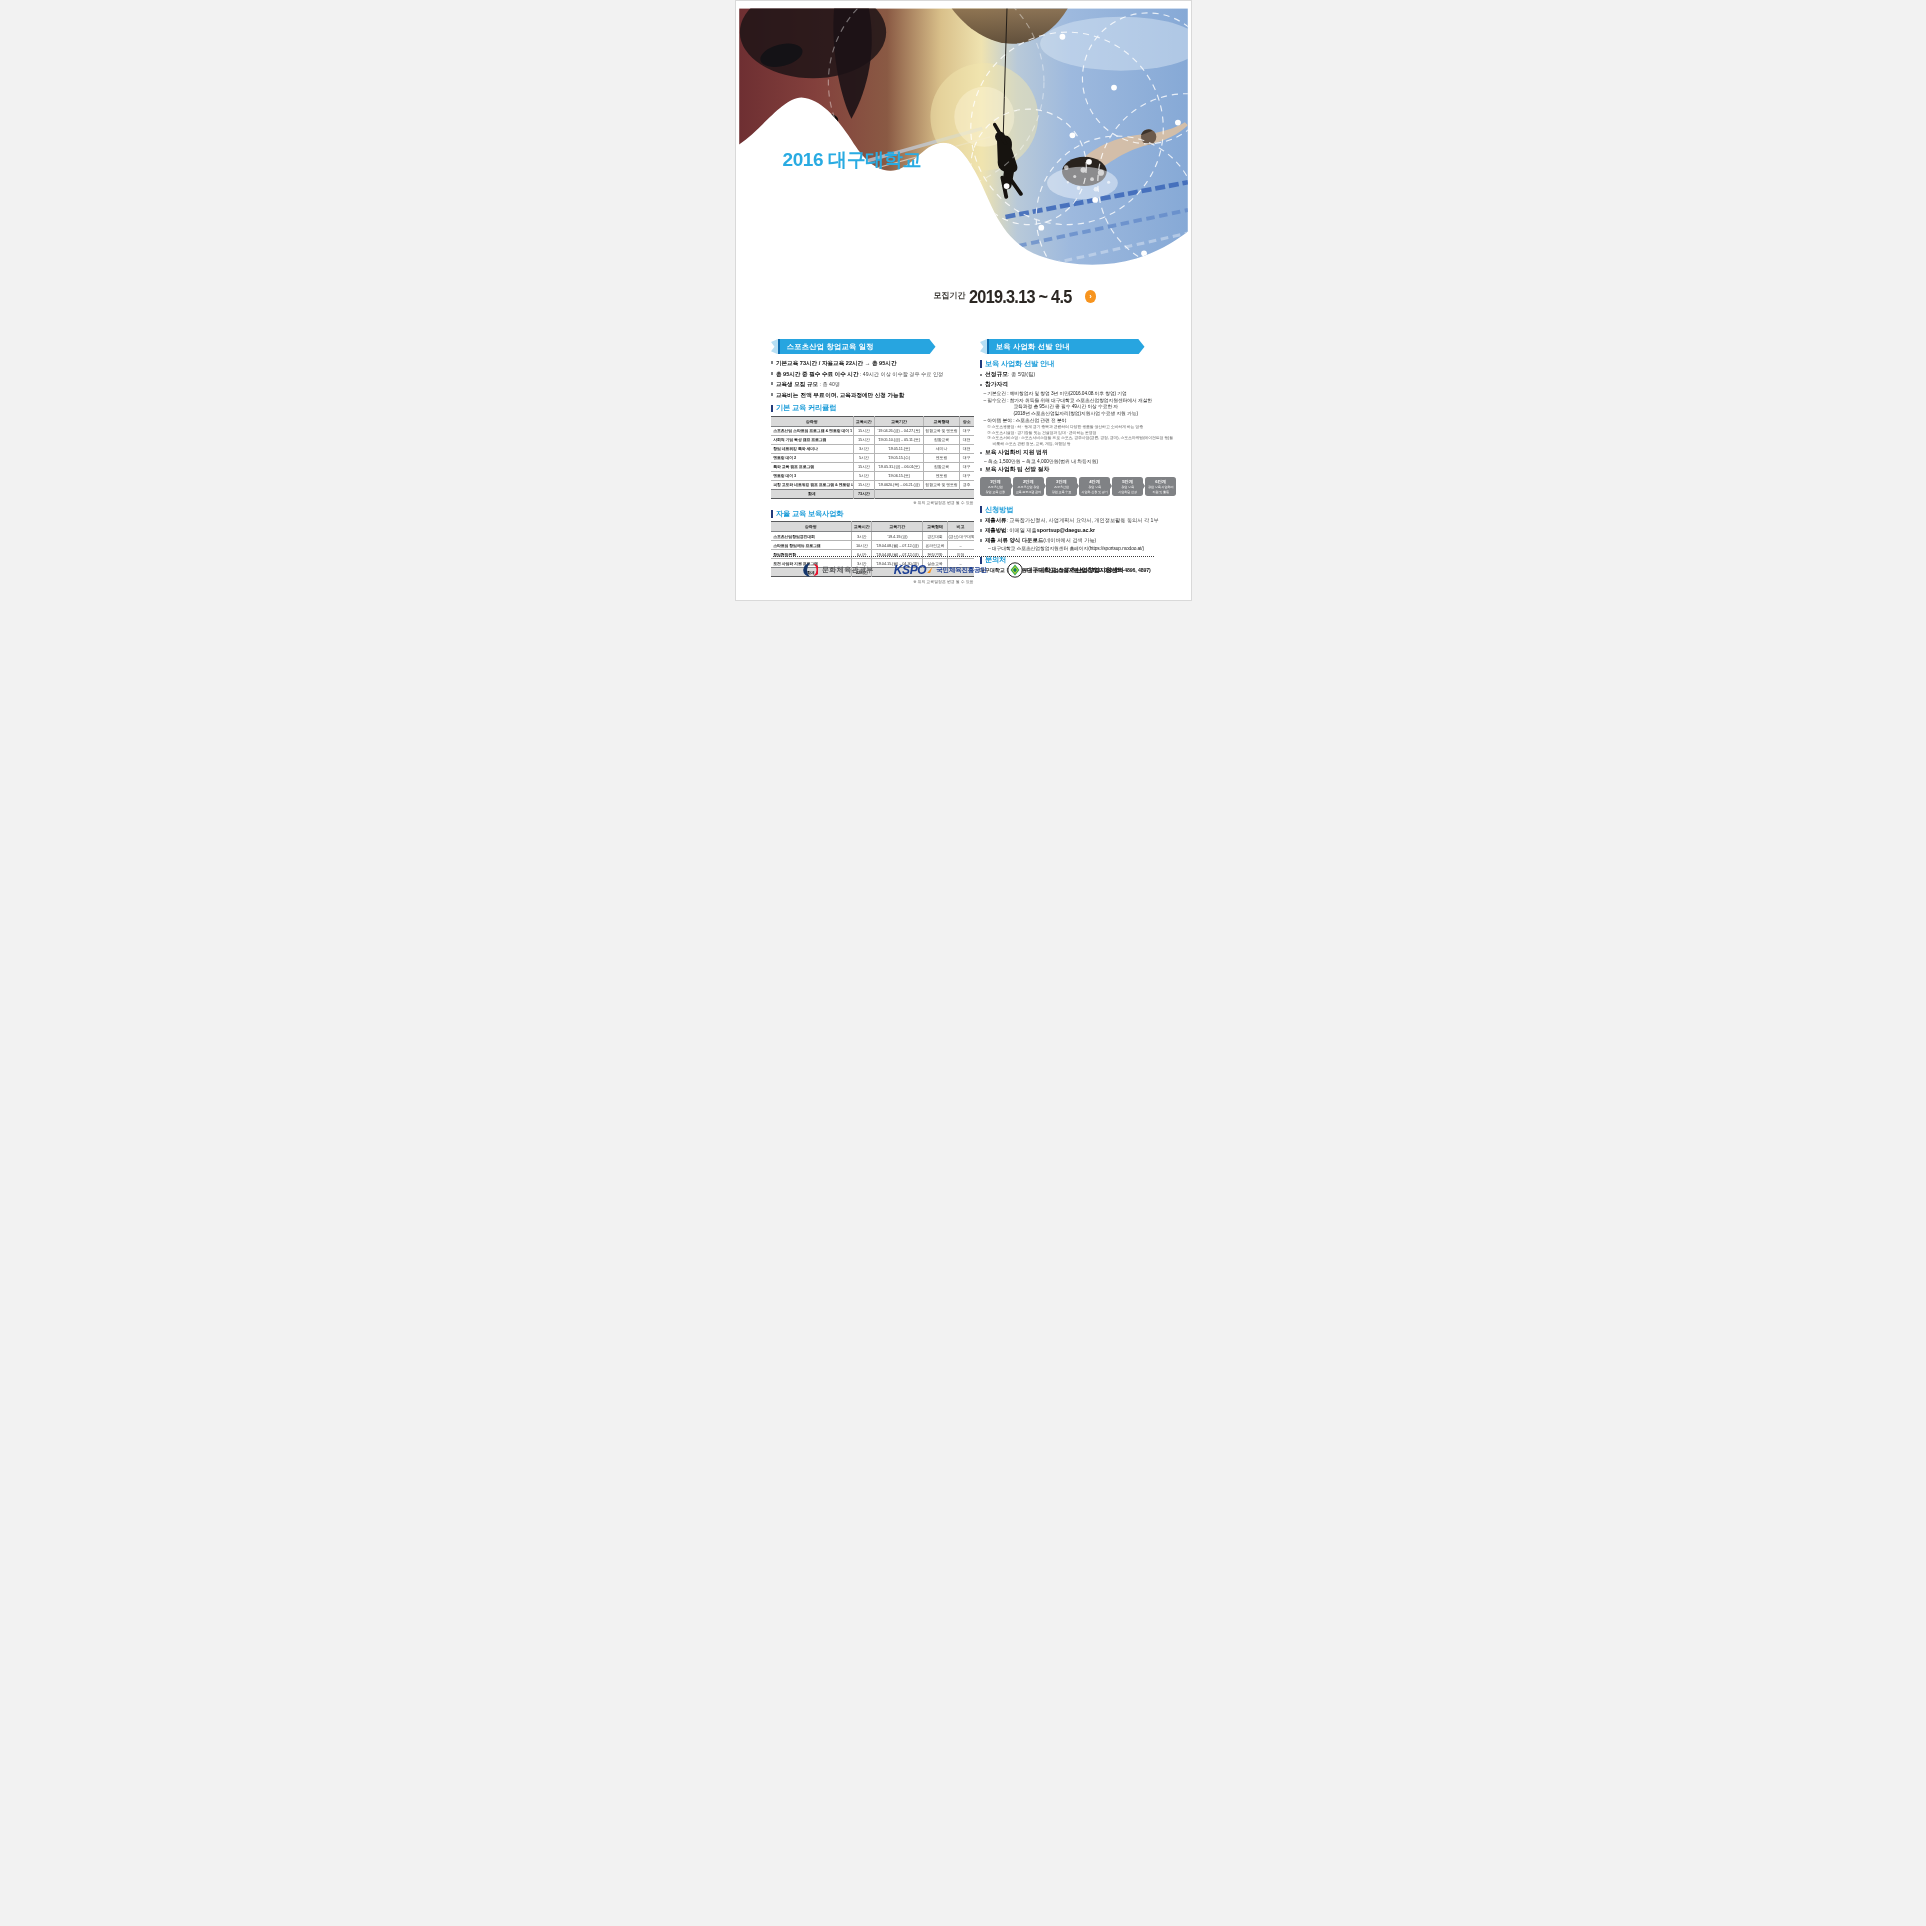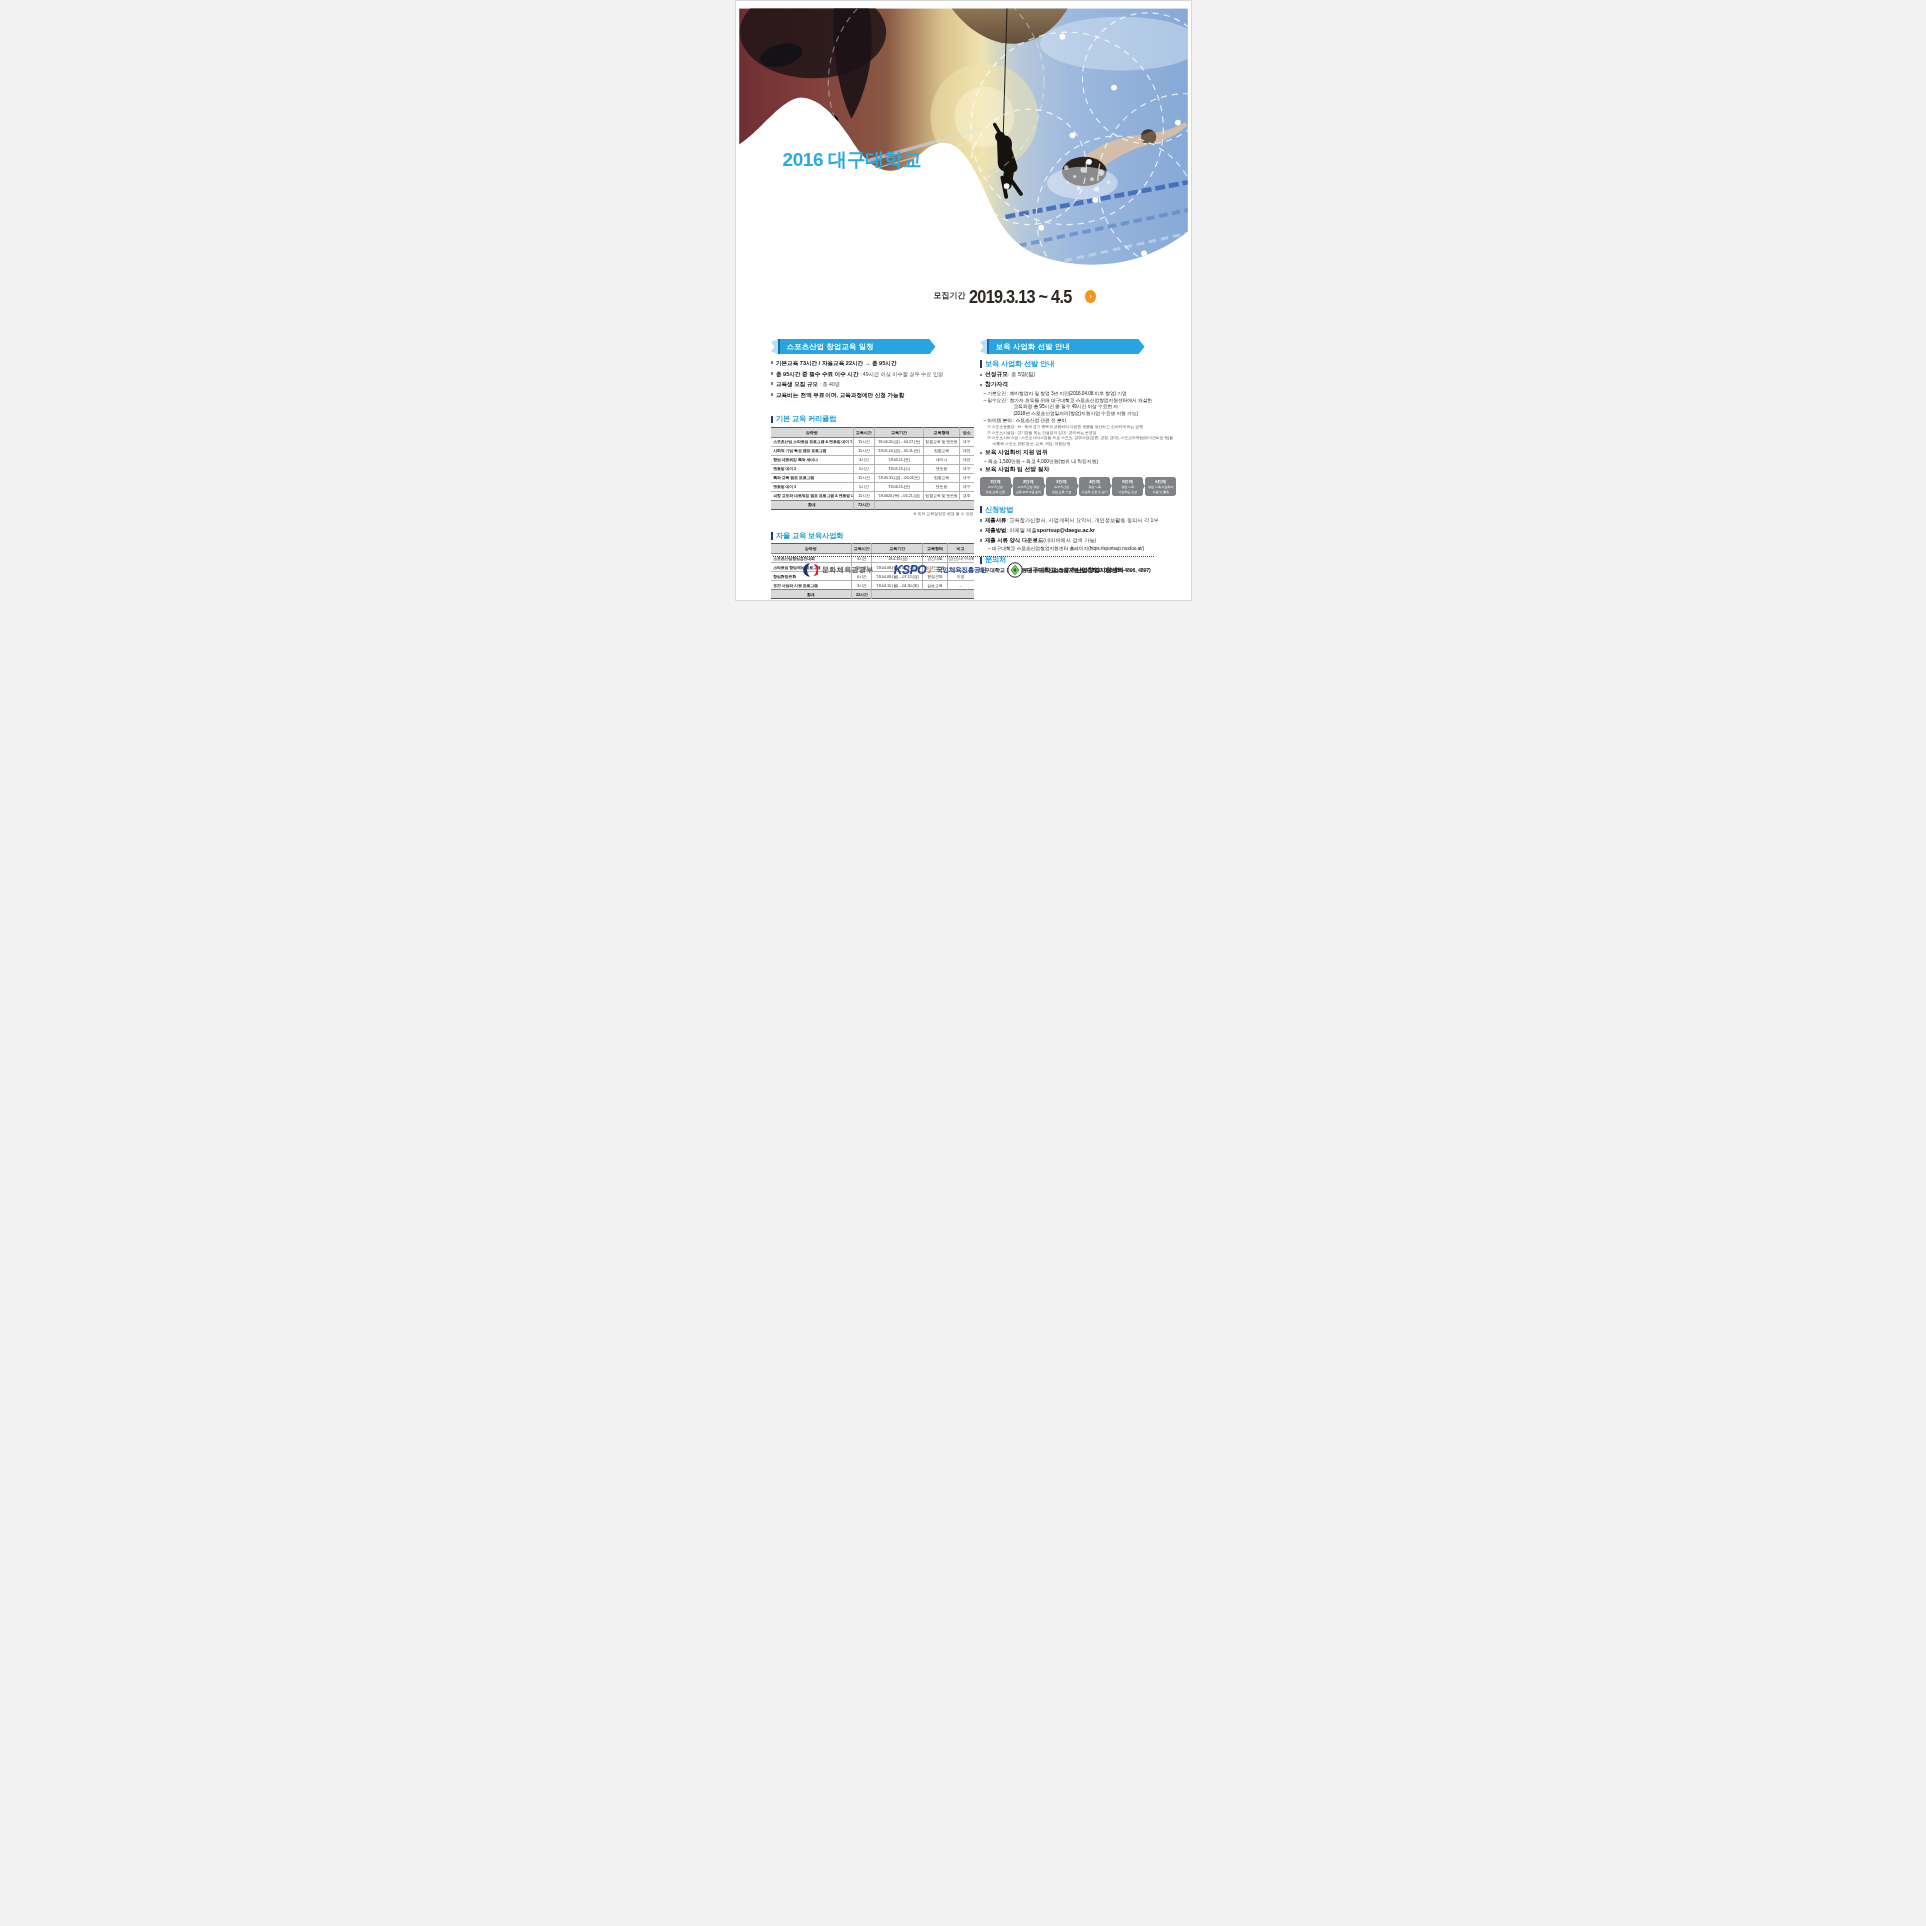--- a/index.html
+++ b/index.html
@@ -27,21 +27,21 @@
   .ribbon-main{flex:1;background:#27a5e0;color:#fff;font-size:7.3px;font-weight:800;line-height:15.4px;
     padding-left:7px;letter-spacing:0.2px;clip-path:polygon(0 0,calc(100% - 6.2px) 0,100% 50%,calc(100% - 6.2px) 100%,0 100%);}
   
   .bullets{list-style:none;margin:4.6px 0 0 0;padding:0;}
   .bullet{display:flex;align-items:flex-start;margin:0 0 1.9px 0;line-height:7.7px;}
   .sq{width:2.7px;height:2.7px;background:#808285;margin:2.3px 2.7px 0 0;flex:none;}
   .bullet b{font-size:5.6px;color:#111;font-weight:800;}
   .bullet span.rest{font-size:5.2px;color:#444;font-weight:400;}
   .em-free{color:#2e3a78;font-size:7.3px;font-weight:900;padding:0 0.8px;}
   
-  .sec-title{display:flex;align-items:center;gap:2.7px;margin-top:15px;}
+  .sec-title{display:flex;align-items:center;gap:2.7px;margin-top:4px;}
   .sec-title .bar{width:2.7px;height:7.3px;background:#223a7a;flex:none;}
   .sec-title span.t{font-size:7.3px;font-weight:800;color:#1b9cd9;letter-spacing:-0.2px;}
   
   .tbl-wrap{margin-top:2.3px;}
   .ctable{width:100%;border-collapse:collapse;table-layout:fixed;border-top:1px solid #58595b;
     border-bottom:1px solid #58595b;font-size:3.9px;color:#333;}
   .ctable th{background:#d9d9d9;font-weight:700;padding:1.9px 0.8px;border-bottom:0.6px solid #808285;
     font-size:4px;color:#222;white-space:nowrap;overflow:hidden;}
   .ctable td{padding:1.5px 0.8px;text-align:center;border-top:0.4px solid #b5b5b5;white-space:nowrap;
     overflow:hidden;letter-spacing:-0.1px;}

